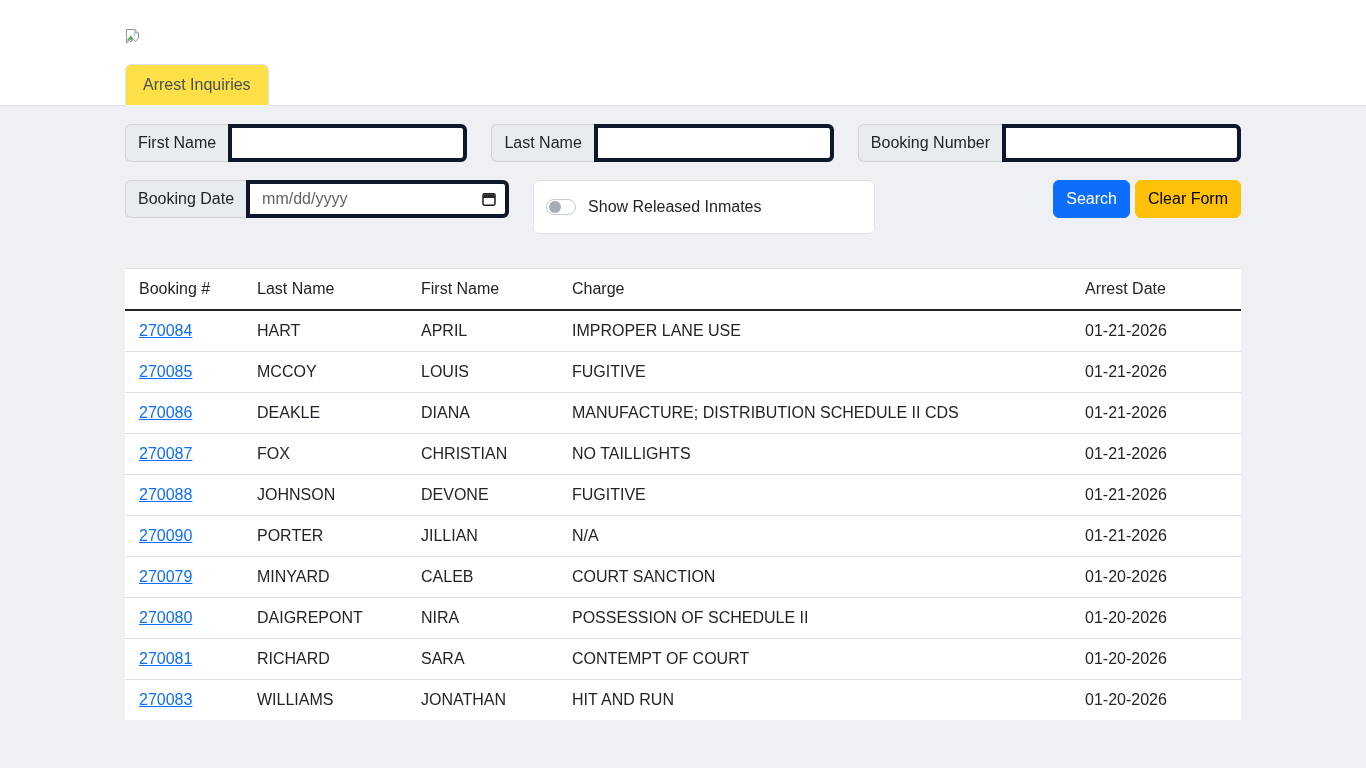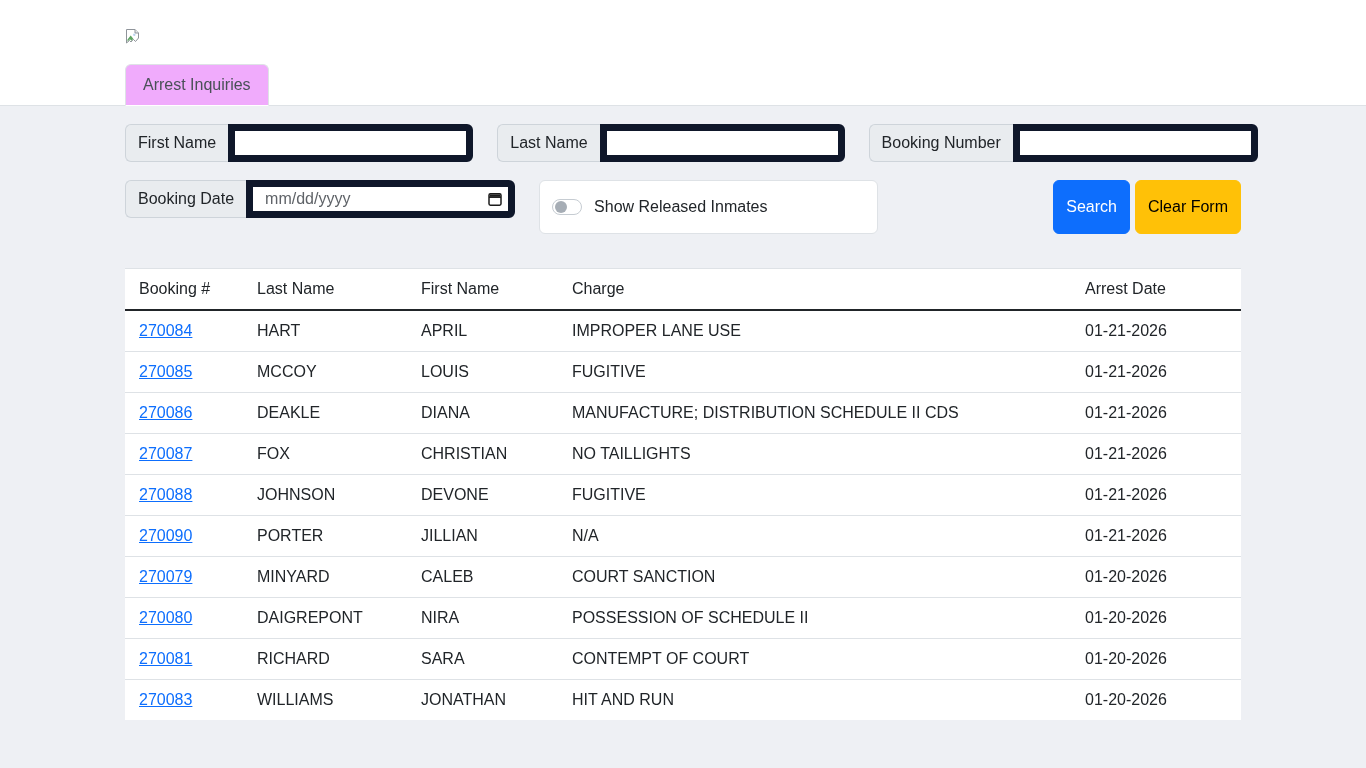--- a/index.html
+++ b/index.html
@@ -14,21 +14,21 @@
   
   .header { background: #fff; }
   .logo-wrap { padding-top: 28px; height: 64px; }
   .logo { display: inline-block; width: 15px; height: 16px; }
   .tabrow { border-bottom: 1px solid #dee2e6; }
   .tab {
     display: inline-block;
     padding: 8px 17px;
     line-height: 24px;
     color: #495057;
-    background: #f0abfc;
+    background: #fde047;
     border: 1px solid #dee2e6;
     border-bottom: 1px solid #fff;
     border-radius: 6px 6px 0 0;
     margin-bottom: -1px;
     cursor: pointer;
   }
 
   
   .main { padding-top: 18px; }
   .form-row {
@@ -42,21 +42,21 @@
     display: flex; align-items: center;
     padding: 0 12px;
     background: #e9ecef;
     border: 1px solid #ced4da;
     border-right: 0;
     border-radius: 6px 0 0 6px;
     white-space: nowrap;
   }
   .igroup input {
     flex: 1; min-width: 0;
-    border: 7px solid #0f172a;
+    border: 4px solid #0f172a;
     border-radius: 0 6px 6px 0;
     padding: 0 12px;
     font: inherit; color: #212529;
     outline: none; background: #fff;
   }
   .igroup input::placeholder { color: #5f6368; opacity: 1; }
   .date-wrap { position: relative; flex: 1; display: flex; }
   .date-wrap input { padding-right: 36px; }
   .cal-icon {
     position: absolute; right: 12px; top: 11px;
@@ -78,21 +78,21 @@
     position: relative; cursor: pointer;
   }
   .switch .knob {
     position: absolute; left: 2px; top: 1px;
     width: 12px; height: 12px; border-radius: 50%;
     background: #a6adb5;
   }
 
   .btn-cell { display: flex; justify-content: flex-end; gap: 5px; }
   .btn {
-    height: 54px; padding: 0 12px;
+    height: 38px; padding: 0 12px;
     font: inherit; border-radius: 6px; cursor: pointer;
     line-height: 36px;
   }
   .btn-search {
     background: var(--search-button, #0d6efd);
     border: 1px solid var(--search-button, #0d6efd);
     color: #fff;
   }
   .btn-clear {
     background: var(--clear-button, #ffc107);

